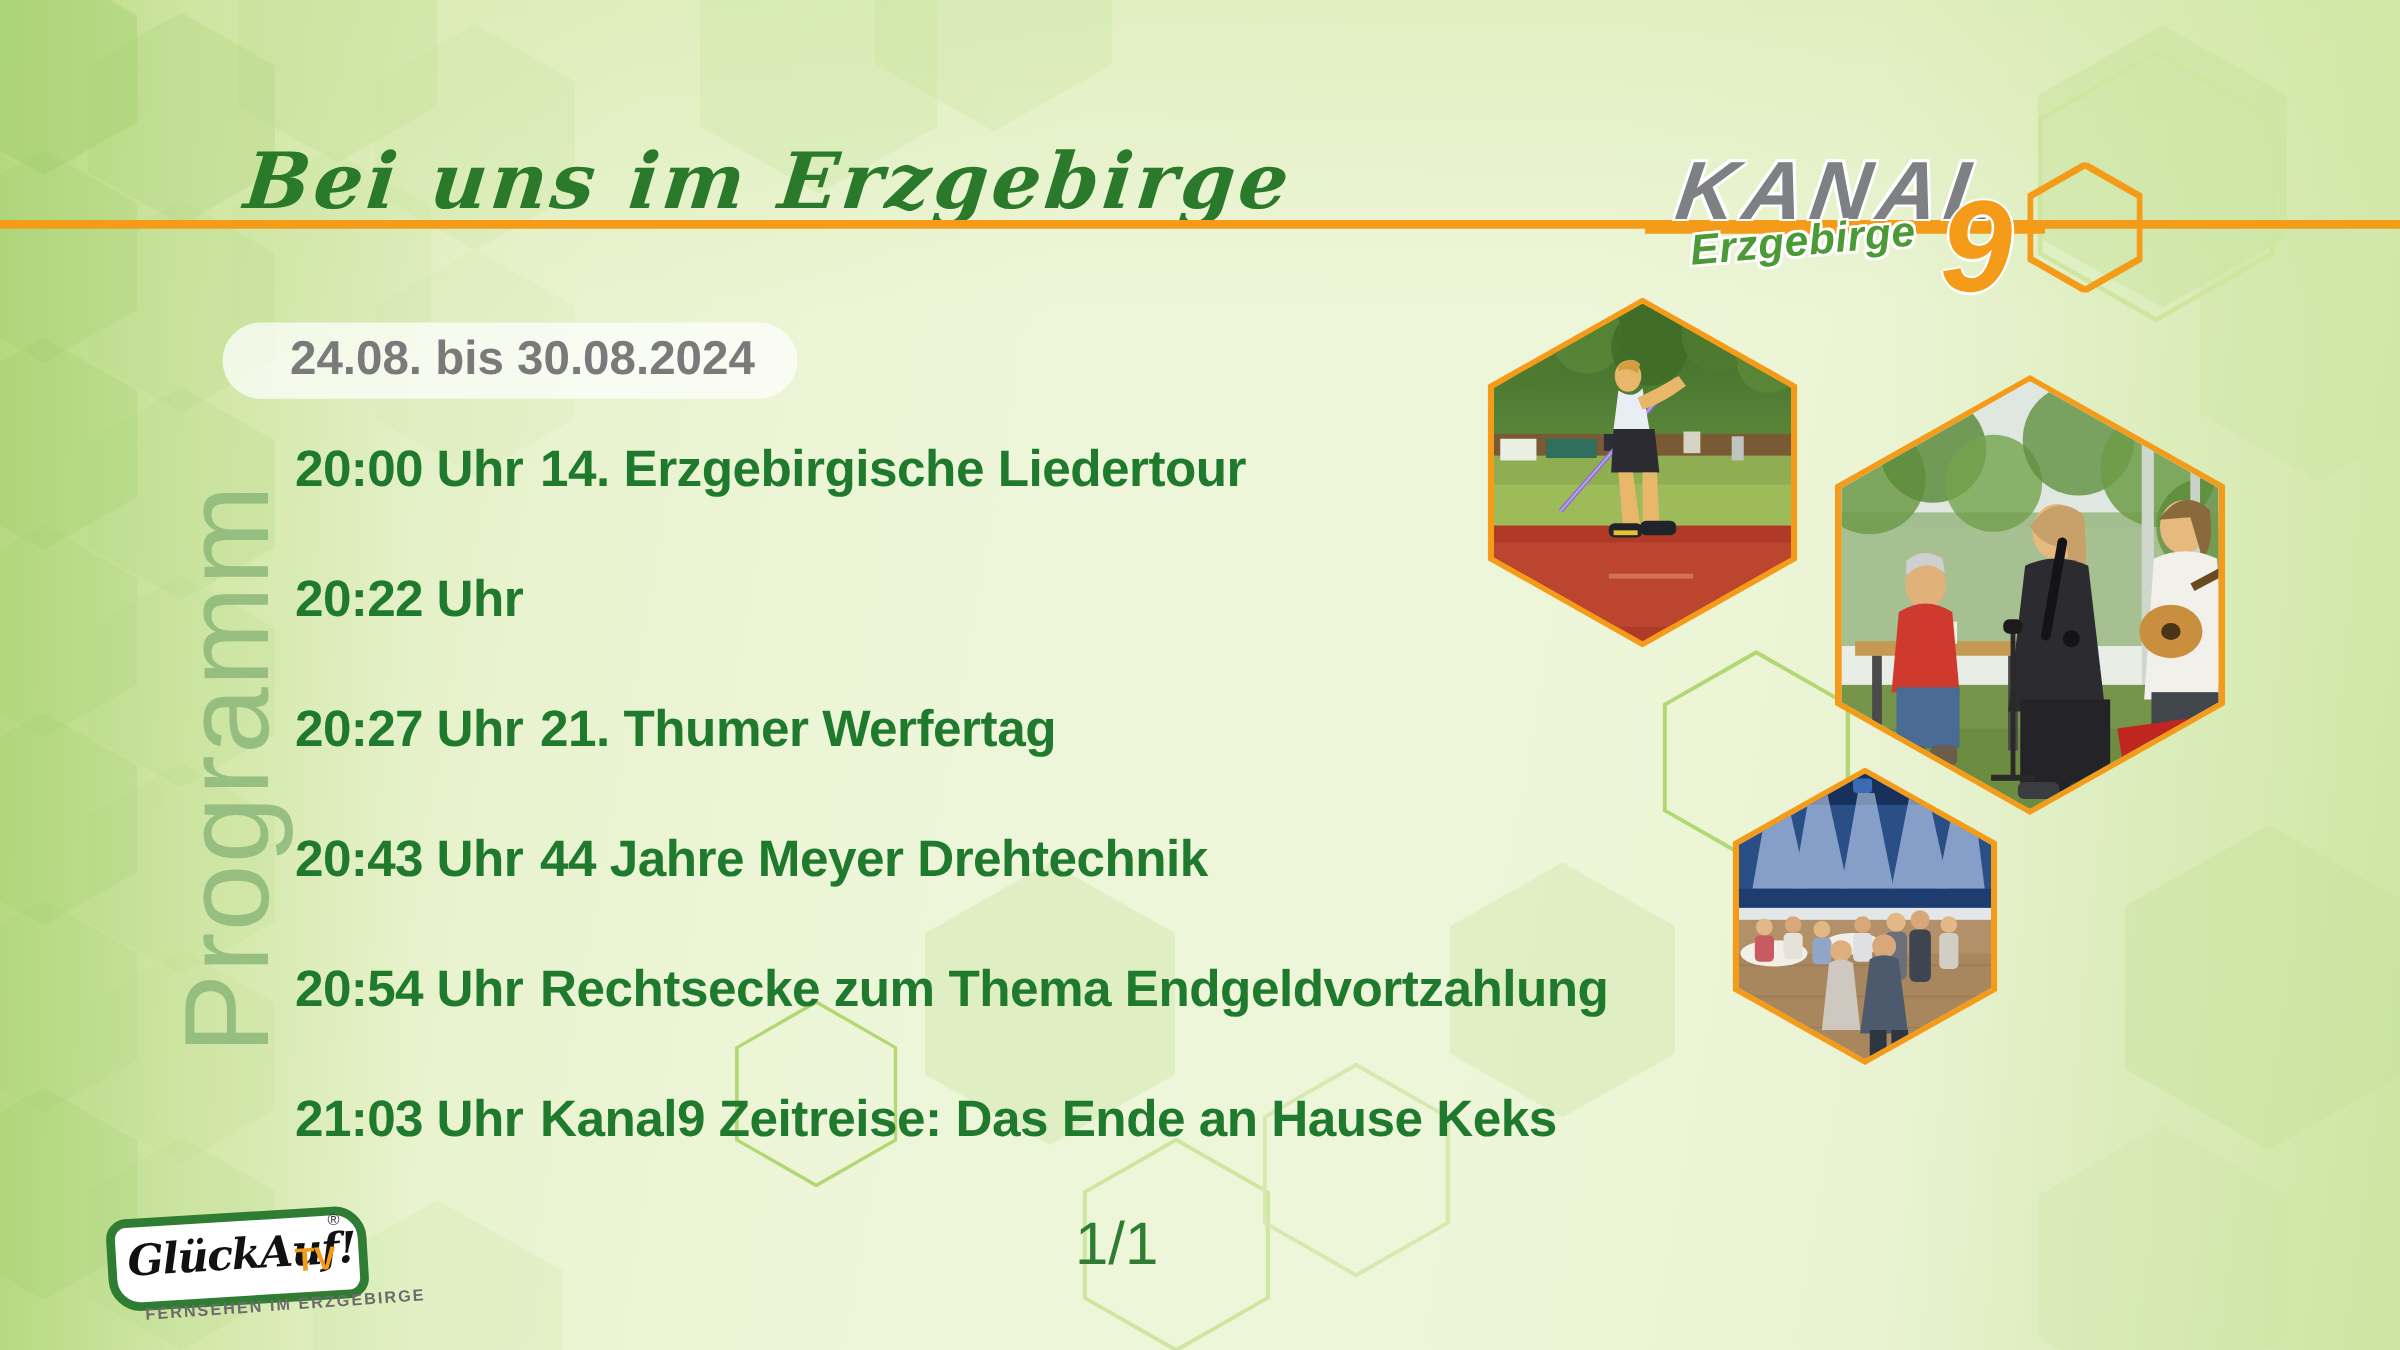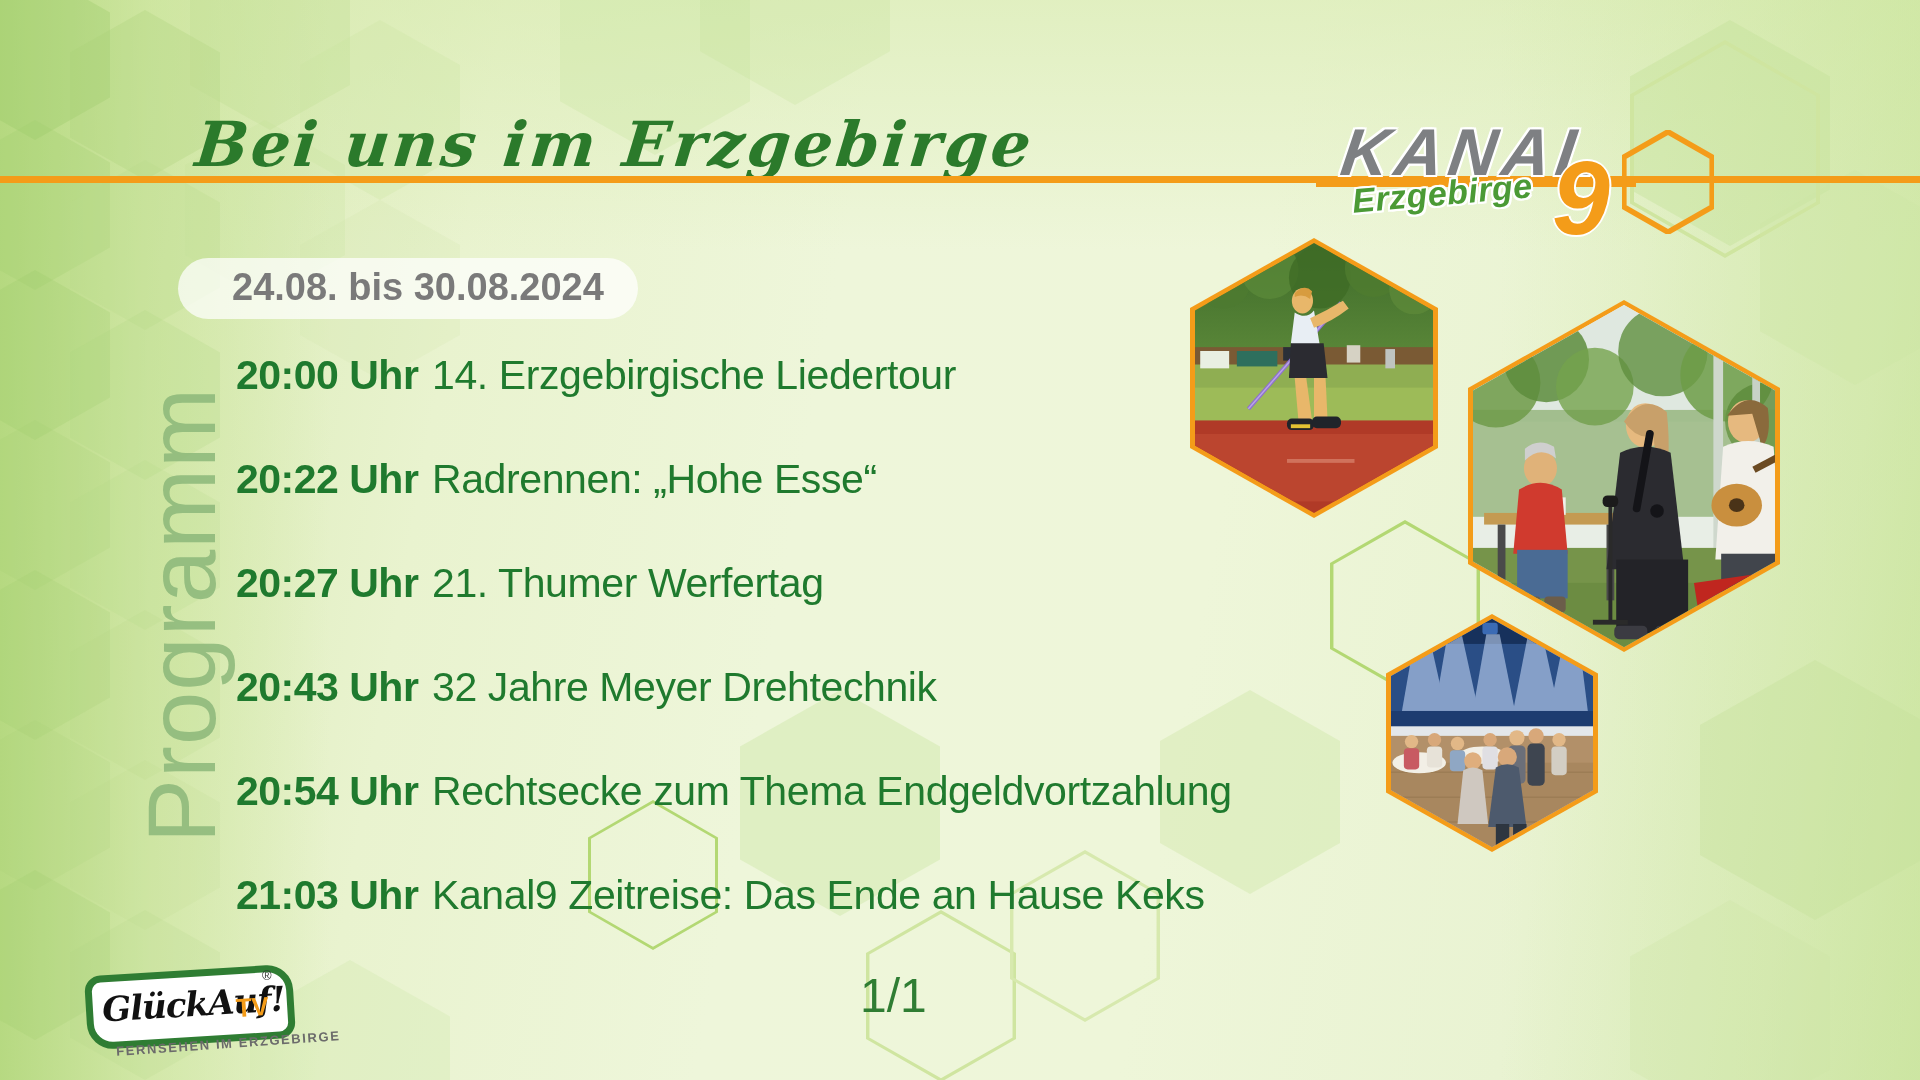--- a/index.html
+++ b/index.html
@@ -157,21 +157,21 @@
     width: 196px;
     flex: none;
     font-size: 41px;
     font-weight: 700;
     color: #1f7a2e;
     white-space: nowrap;
     letter-spacing: -0.5px;
   }
   .p-title {
     font-size: 41px;
-    font-weight: 400;
+    font-weight: 700;
     color: #1f7a2e;
     white-space: nowrap;
     letter-spacing: -0.4px;
   }
 
   
   .page-indicator {
     position: absolute;
     left: 860px;
     top: 968px;
@@ -387,29 +387,28 @@
 
   <div class="programm-vert">Programm</div>
 
   <div class="program-list">
     <div class="program-row">
       <div class="p-time">20:00 Uhr</div>
       <div class="p-title">14. Erzgebirgische Liedertour</div>
     </div>
     <div class="program-row">
       <div class="p-time">20:22 Uhr</div>
-      <div class="p-title">Radrennen: „Hohe Esse“</div>
     </div>
     <div class="program-row">
       <div class="p-time">20:27 Uhr</div>
       <div class="p-title">21. Thumer Werfertag</div>
     </div>
     <div class="program-row">
       <div class="p-time">20:43 Uhr</div>
-      <div class="p-title">32 Jahre Meyer Drehtechnik</div>
+      <div class="p-title">44 Jahre Meyer Drehtechnik</div>
     </div>
     <div class="program-row">
       <div class="p-time">20:54 Uhr</div>
       <div class="p-title">Rechtsecke zum Thema Endgeldvortzahlung</div>
     </div>
     <div class="program-row">
       <div class="p-time">21:03 Uhr</div>
       <div class="p-title">Kanal9 Zeitreise: Das Ende an Hause Keks</div>
     </div>
   </div>

